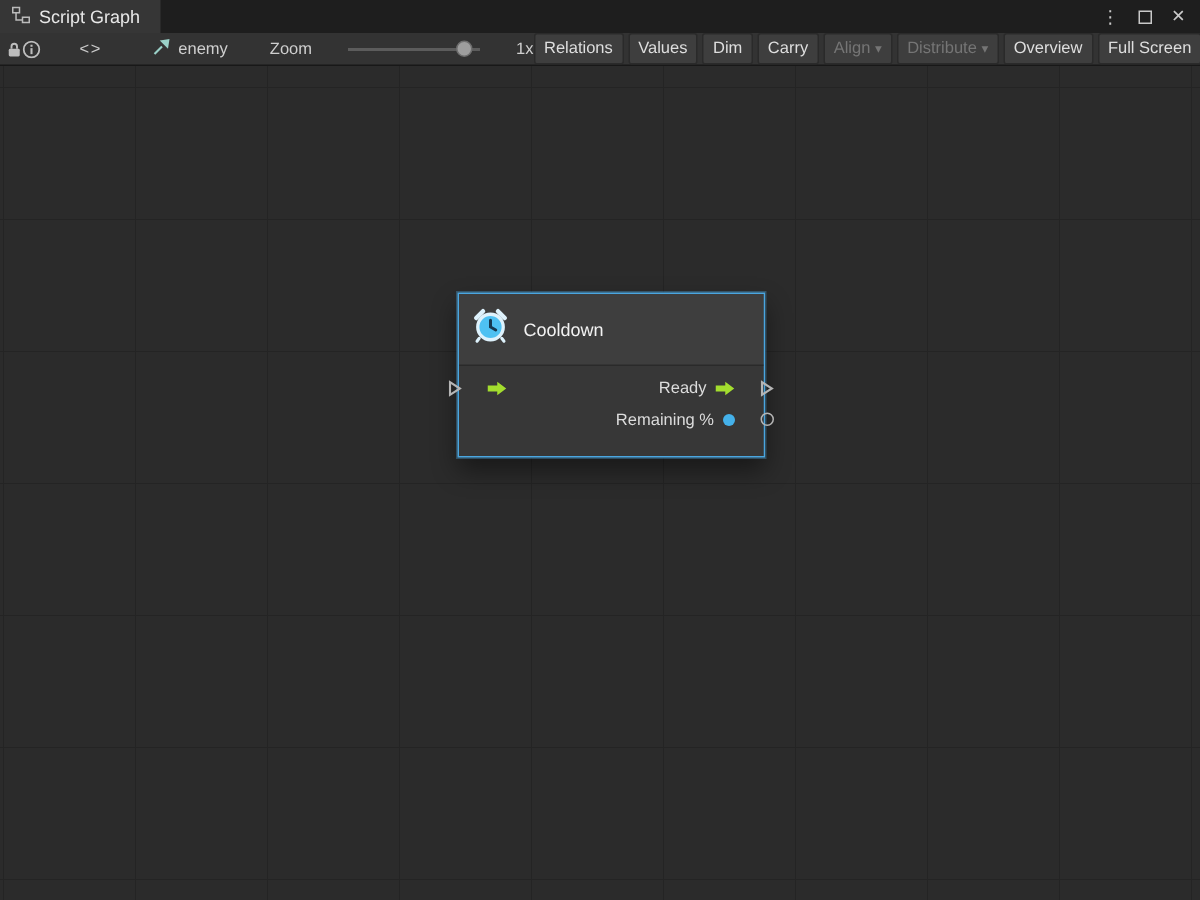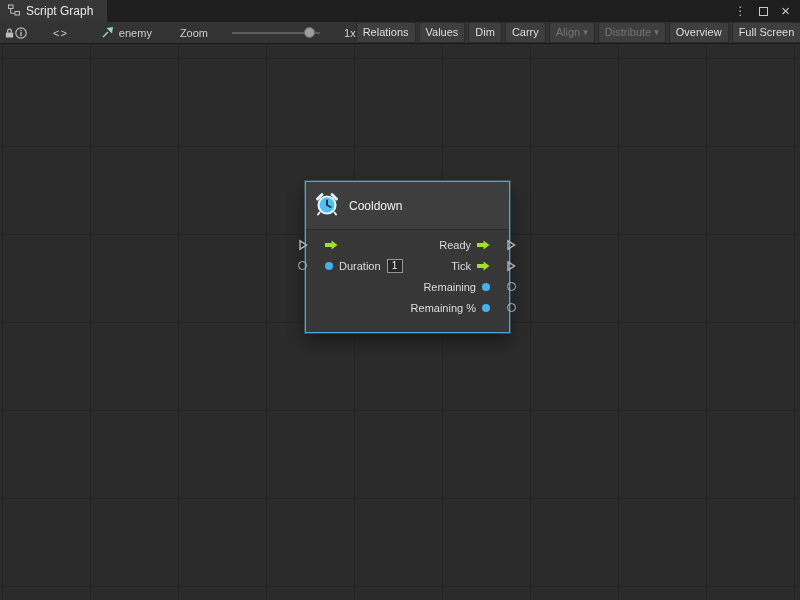--- a/index.html
+++ b/index.html
@@ -39,21 +39,21 @@
   .caret { font-size:9px; }
 
   
   .canvas { flex:1; position:relative; background-color:#2b2b2b;
     background-image:
       linear-gradient(to right, #242424 1px, transparent 1px),
       linear-gradient(to bottom, #242424 1px, transparent 1px);
     background-size:88px 88px; background-position:2px 14px; }
 
   
-  .node { position:absolute; left:305px; top:137px; width:205px;
+  .node { position:absolute; left:305px; top:151px; width:205px;
           border:1px solid var(--node-border,#4aa6e0);
           box-shadow:0 0 0 1px rgba(74,166,224,.35), 0 8px 16px rgba(0,0,0,.45);
           background:#353535; }
   .node-header { height:48px; display:flex; align-items:center; gap:9px; padding:0 8px;
                  background:#3e3e3e; border-bottom:1px solid #2a2a2a; }
   .node-title { color:#f2f2f2; font-size:12px; }
   .node-body { padding:4px 12px 14px; background:#373737; }
   .prow { height:21px; display:flex; align-items:center; justify-content:space-between;
           padding:0 7px; position:relative; }
   .pside { display:flex; align-items:center; gap:6px; }
@@ -198,51 +198,22 @@
             </span>
           </div>
           <span class="ext ext-r">
             <svg width="10" height="12" viewBox="0 0 10 12">
                 <path d="M2 1.8 L8.6 6 L2 10.2 Z" fill="none" stroke="currentColor" stroke-width="1.4"></path>
               </svg>
           </span>
         </div>
 
 
-        <div class="prow">
-          <span class="ext ext-l circ"></span>
-          <div class="pside">
-            <span class="dot blue"></span>
-            <span class="plabel">Duration</span>
-            <input class="mini-input" value="1" style="">
-          </div>
-          <div class="pside">
-            <span class="plabel">Tick</span>
-            <span class="flow-port">
-              <svg width="13" height="10" viewBox="0 0 13 10">
-                  <path d="M0 3 H6.5 V0.5 L12.5 5 L6.5 9.5 V7 H0 Z" fill="currentColor"></path>
-                </svg>
-            </span>
-          </div>
-          <span class="ext ext-r">
-            <svg width="10" height="12" viewBox="0 0 10 12">
-                <path d="M2 1.8 L8.6 6 L2 10.2 Z" fill="none" stroke="currentColor" stroke-width="1.4"></path>
-              </svg>
-          </span>
-        </div>
-
-
-        <div class="prow">
-          <div class="pside"></div>
-          <div class="pside">
-            <span class="plabel">Remaining</span>
-            <span class="dot blue"></span>
-          </div>
-          <span class="ext ext-r circ"></span>
-        </div>
+
+
 
         <div class="prow">
           <div class="pside"></div>
           <div class="pside">
             <span class="plabel">Remaining %</span>
             <span class="dot blue"></span>
           </div>
           <span class="ext ext-r circ"></span>
         </div>
 

